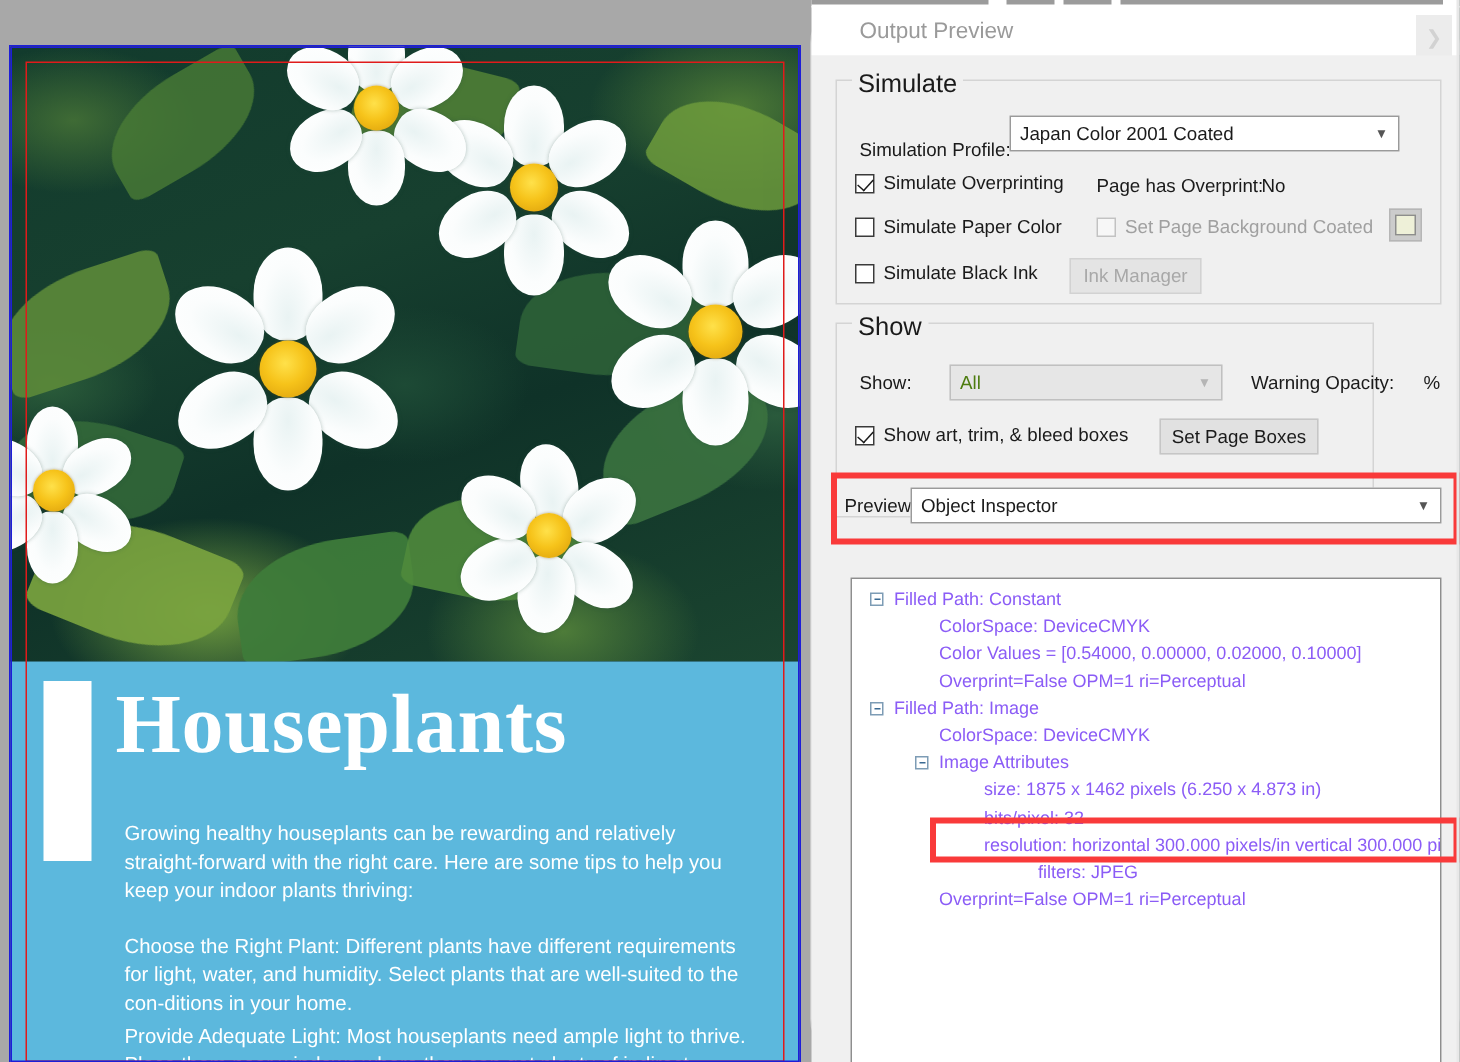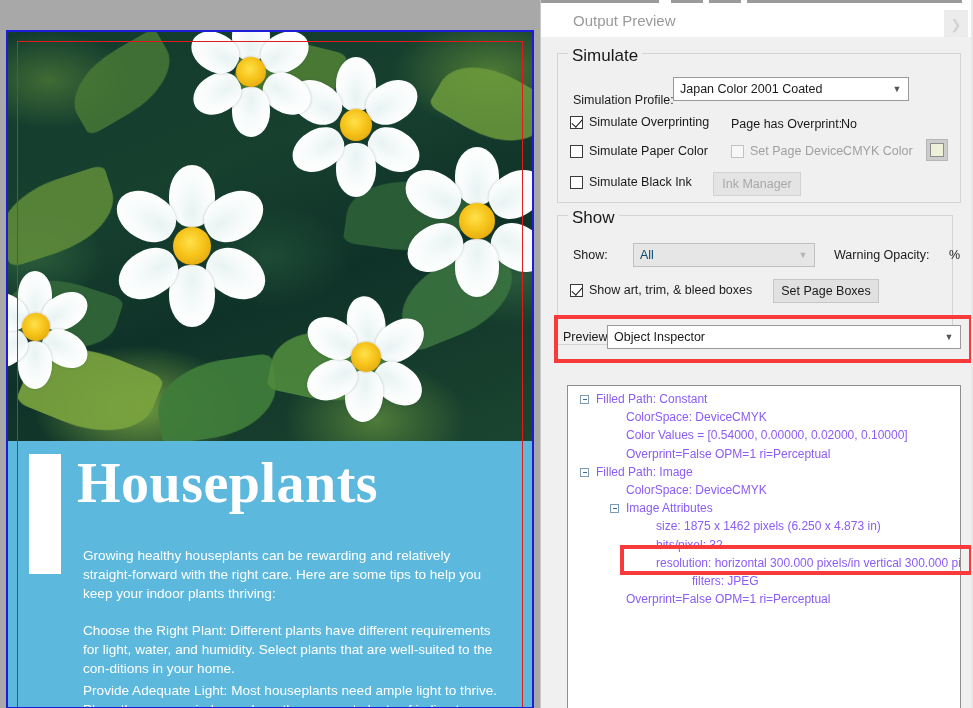--- a/index.html
+++ b/index.html
@@ -92,21 +92,21 @@
     border: 1px solid #e01b1b; pointer-events: none;
   }
   #bleedbox {
     position: absolute; left: 7px; top: 31px; width: 526px; height: 677px;
     border: 1px solid #1d1dd8; pointer-events: none;
   }
 
   
   #panel {
     position: absolute; left: 540px; top: 0; width: 433px; height: 708px;
-    background: #f0f0f0; border-left: 1px solid #c8c8c8;
+    background: #f0f0f0; border-left: 1px solid #c8c8c8; border-radius: 29px;
   }
   #tabstrip {
     position: absolute; left: 0; top: 0; width: 433px; height: 5px;
     background: #ffffff;
   }
   #tabstrip .tabseg { position: absolute; top: 0; height: 3px; background: #9b9b9b; }
   #panel-header {
     position: absolute; left: 0; top: 4px; width: 433px; height: 33px;
     background: #ffffff;
   }
@@ -128,40 +128,40 @@
   .group {
     position: absolute;
     border: 1px solid #d4d4d4;
   }
   .group-label {
     position: absolute; top: -8px; left: 10px;
     background: #f0f0f0; padding: 0 4px;
     font-size: 17px; color: #1a1a1a;
   }
   #grp-simulate { left: 16px; top: 16px; width: 404px; height: 150px; }
-  #grp-show     { left: 16px; top: 178px; width: 396px; height: 130px; }
+  #grp-show     { left: 16px; top: 178px; width: 359px; height: 130px; }
 
   .lbl { position: absolute; font-size: 12.5px; color: #1a1a1a; white-space: nowrap; }
 
   
   .combo {
     position: absolute; height: 24px;
     background: #ffffff; border: 1px solid #9a9a9a;
     display: flex; align-items: center;
   }
   .combo .val {
     flex: 1; padding-left: 6px; font-size: 12.5px; color: #1a1a1a;
     white-space: nowrap; overflow: hidden;
   }
   .combo .arrow {
     width: 22px; height: 100%; display: flex; align-items: center; justify-content: center;
     color: #555; font-size: 9px;
   }
   .combo.disabled { background: #e6e6e6; border-color: #c0c0c0; }
-  .combo.disabled .val { color: #0c4a6e; }
+  .combo.disabled .val { color: #4d7c0f; }
   .combo.disabled .arrow { color: #b5b5b5; }
 
   
   .cb { position: absolute; display: flex; align-items: center; }
   .cb .box {
     width: 13px; height: 13px; border: 1px solid #3a3a3a; background: #ffffff;
     position: relative; flex: 0 0 13px;
   }
   .cb .box.checked::after {
     content: ""; position: absolute; left: 3px; top: 0px;
@@ -328,39 +328,39 @@
       <div id="panel-close">❯</div>
     </div>
 
     <div id="panel-body">
 
       <div class="group" id="grp-simulate">
         <div class="group-label">Simulate</div>
       </div>
 
       <div class="lbl" style="left:32px;top:56px;">Simulation Profile:</div>
-      <div class="combo" style="left:132px;top:40px;width:236px;">
+      <div class="combo" style="left:132px;top:40px;width:260px;">
         <span class="val">Japan Color 2001 Coated</span>
         <span class="arrow">▼</span>
       </div>
 
       <div class="cb" style="left:29px;top:78px;">
         <span class="box checked"></span>
         <span class="txt">Simulate Overprinting</span>
       </div>
       <div class="lbl" style="left:190px;top:80px;">Page has Overprint:</div>
       <div class="lbl" style="left:300px;top:80px;">No</div>
 
       <div class="cb" style="left:29px;top:107px;">
         <span class="box"></span>
         <span class="txt">Simulate Paper Color</span>
       </div>
       <div class="cb disabled" style="left:190px;top:107px;">
         <span class="box"></span>
-        <span class="txt">Set Page DeviceCMYK Color</span>
+        <span class="txt">Set Page Background Coated</span>
       </div>
       <div class="swatch-outer" style="left:385px;top:102px;">
         <div class="swatch-inner"></div>
       </div>
 
       <div class="cb" style="left:29px;top:138px;">
         <span class="box"></span>
         <span class="txt">Simulate Black Ink</span>
       </div>
       <div class="btn disabled" style="left:172px;top:135px;width:88px;">Ink Manager</div>

